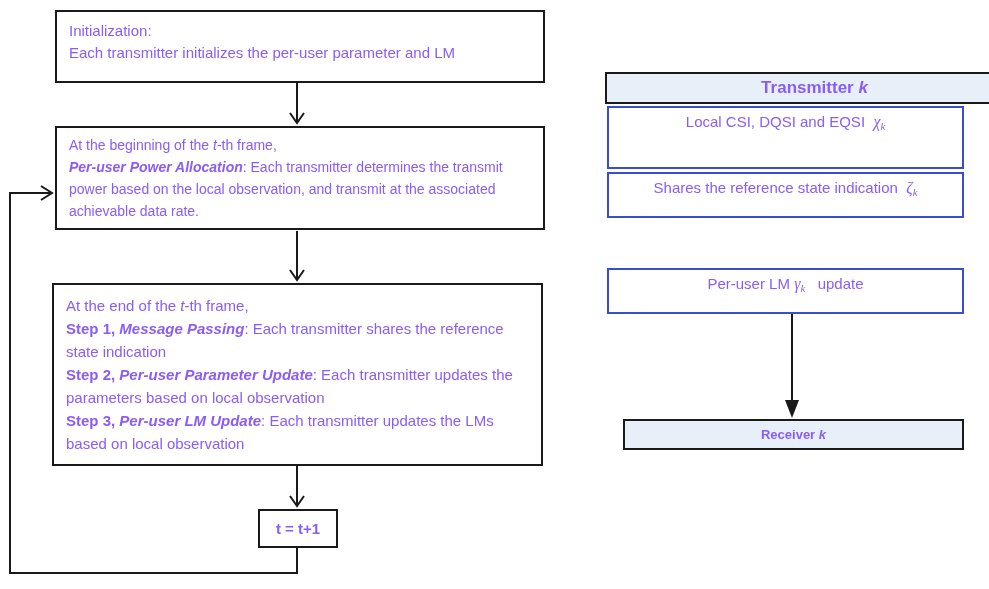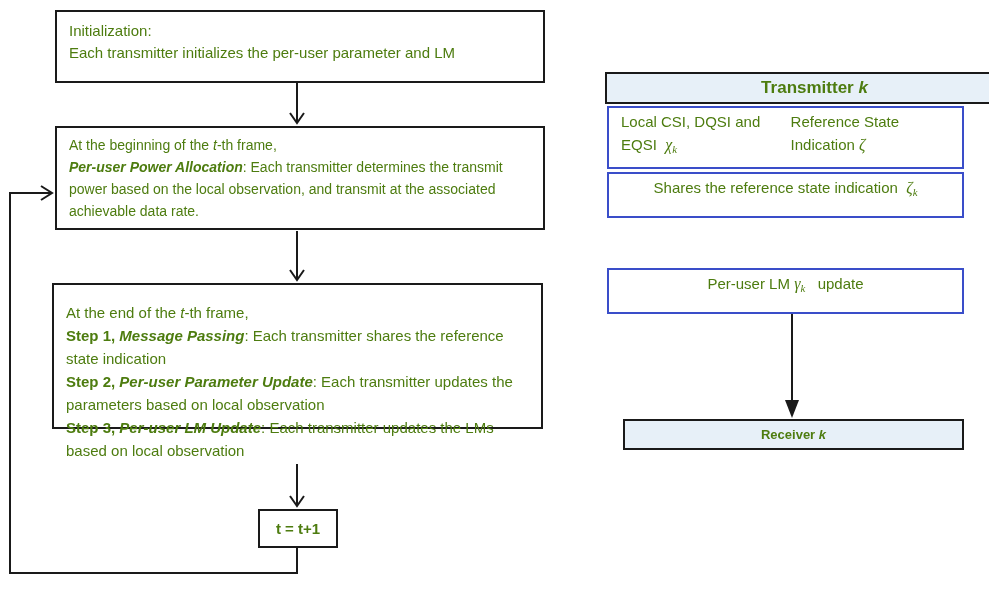--- a/index.html
+++ b/index.html
@@ -1,35 +1,35 @@
 <!DOCTYPE html>
 <html style="--accent_blue: #3a4ec9; --light_blue: #e7f0f8; --line_color: #1a1a1a;"><head>
 <meta charset="utf-8">
 <style>
   html,body{margin:0;padding:0;background:#fff;}
   #stage{
     position:relative;width:989px;height:589px;background:#ffffff;
-    font-family:"Liberation Sans","DejaVu Sans",sans-serif;color:#4d7c0f;
+    font-family:"Liberation Sans","DejaVu Sans",sans-serif;color:#8b5cf6;
     overflow:hidden;
   }
   #connectors{position:absolute;left:0;top:0;z-index:0;}
   .box{
     position:absolute;background:#ffffff;border:2px solid #1a1a1a;
     box-sizing:border-box;z-index:1;
   }
   .line{min-height:1em;}
   .b{font-weight:bold;}
   .i{font-style:italic;}
   .bi{font-weight:bold;font-style:italic;}
   .m{font-family:"Liberation Serif","DejaVu Serif",serif;font-style:italic;font-size:1.06em;}
   .sub{font-size:0.72em;vertical-align:-0.28em;}
 
   #box-init{left:55px;top:10px;width:490px;height:73px;padding:8px 12px;font-size:15px;line-height:22px;}
   #box-power{left:55px;top:126px;width:490px;height:104px;padding:6px 12px;font-size:14px;line-height:22px;}
-  #box-end{left:52px;top:283px;width:491px;height:146px;padding:16px 12px;font-size:15px;line-height:23px;}
+  #box-end{left:52px;top:283px;width:491px;height:183px;padding:9px 12px;font-size:15px;line-height:23px;}
   #box-inc{left:258px;top:509px;width:80px;height:39px;display:flex;align-items:center;justify-content:center;
            font-size:15px;font-weight:bold;}
 
   #tx-header{left:605px;top:72px;width:419px;height:32px;background:var(--light_blue,#e7f0f8);
              display:flex;align-items:center;justify-content:center;font-size:17px;}
   .tx-row{
     position:absolute;left:607px;width:357px;background:#ffffff;
     border:2px solid var(--accent_blue,#3a4ec9);box-sizing:border-box;z-index:1;
     display:flex;justify-content:center;
     padding:2px 12px;font-size:15px;line-height:23px;
@@ -82,21 +82,20 @@
   <div class="box" id="box-inc">
       <div class="line"><span>t = t+1</span></div>
     </div>
 
   <div class="box" id="tx-header">
       <div class="line"><span class="b">Transmitter </span><span class="bi">k</span></div>
     </div>
 
   <div class="tx-row" id="tx-row-0">
       <div class="line"><span>Local CSI, DQSI and EQSI &nbsp;</span><span class="m">χ</span><span class="m sub">k</span></div>
-      <div class="line"><span>Reference State Indication </span><span class="m">ζ</span></div>
     </div>
 
   <div class="tx-row" id="tx-row-1">
       <div class="line"><span>Shares the reference state indication &nbsp;</span><span class="m">ζ</span><span class="m sub">k</span></div>
     </div>
 
 
   <div class="tx-row" id="tx-row-3">
       <div class="line"><span>Per-user LM </span><span class="m">γ</span><span class="m sub">k</span><span> &nbsp; update</span></div>
     </div>

